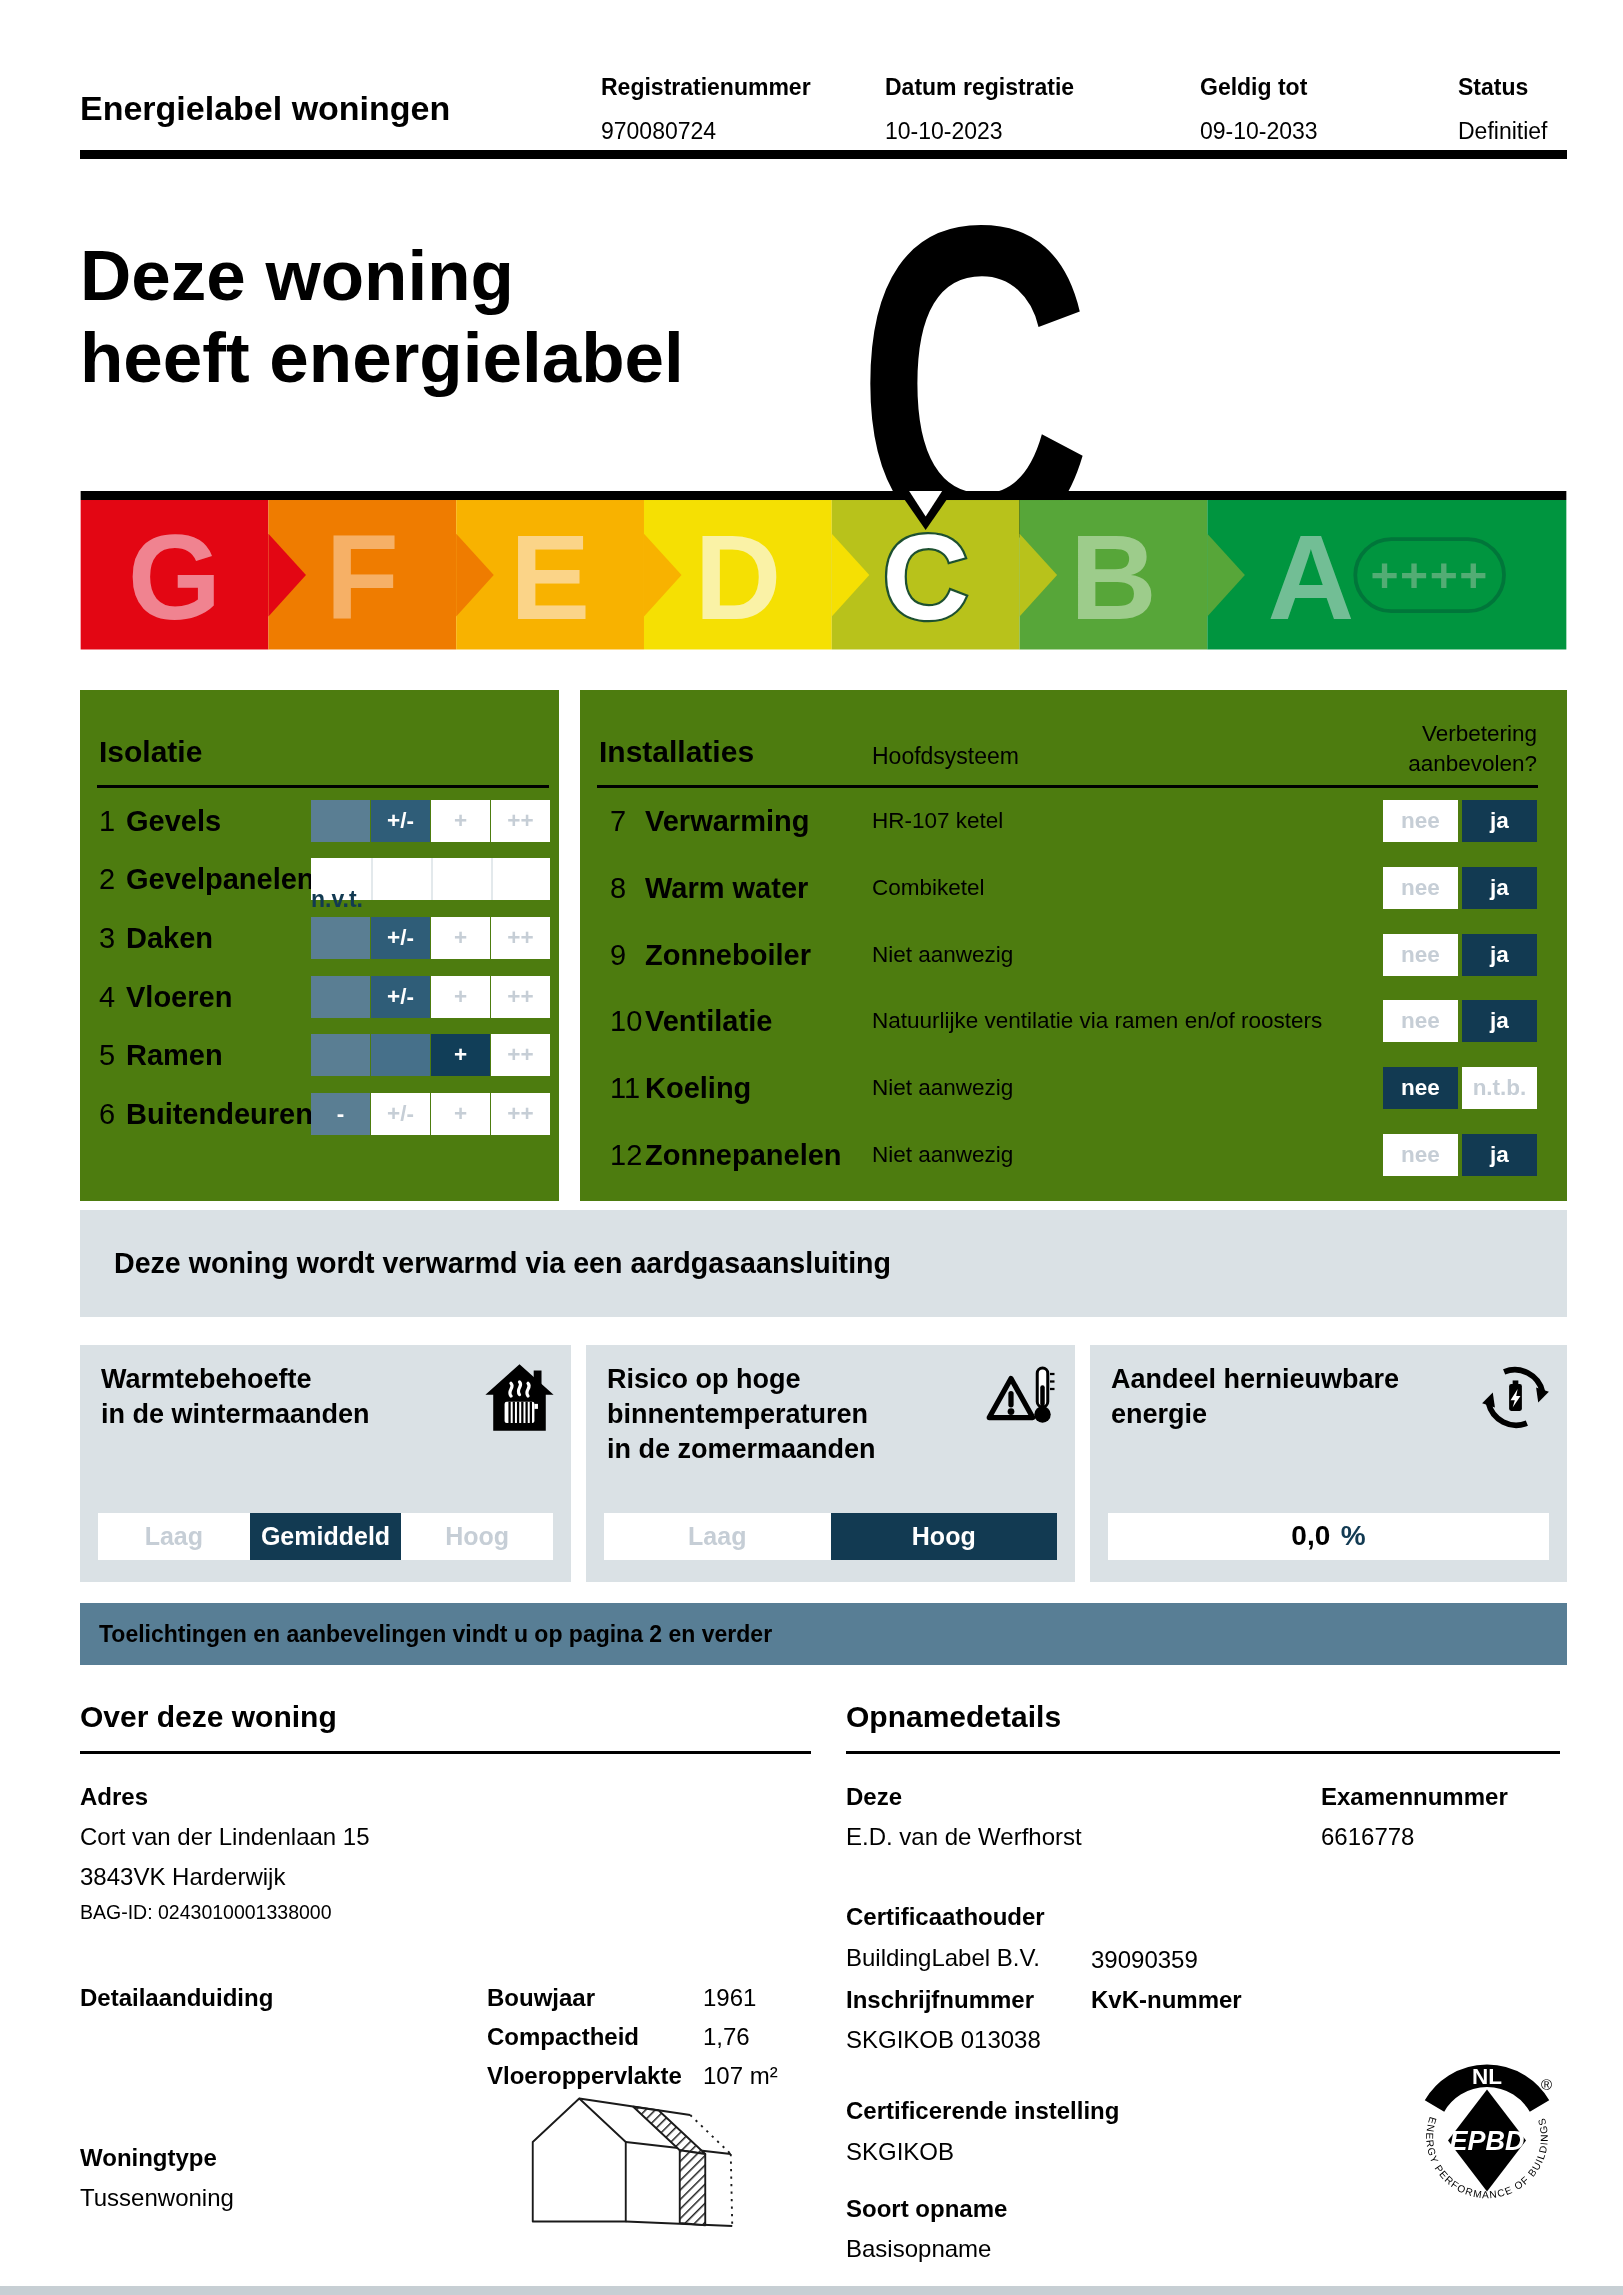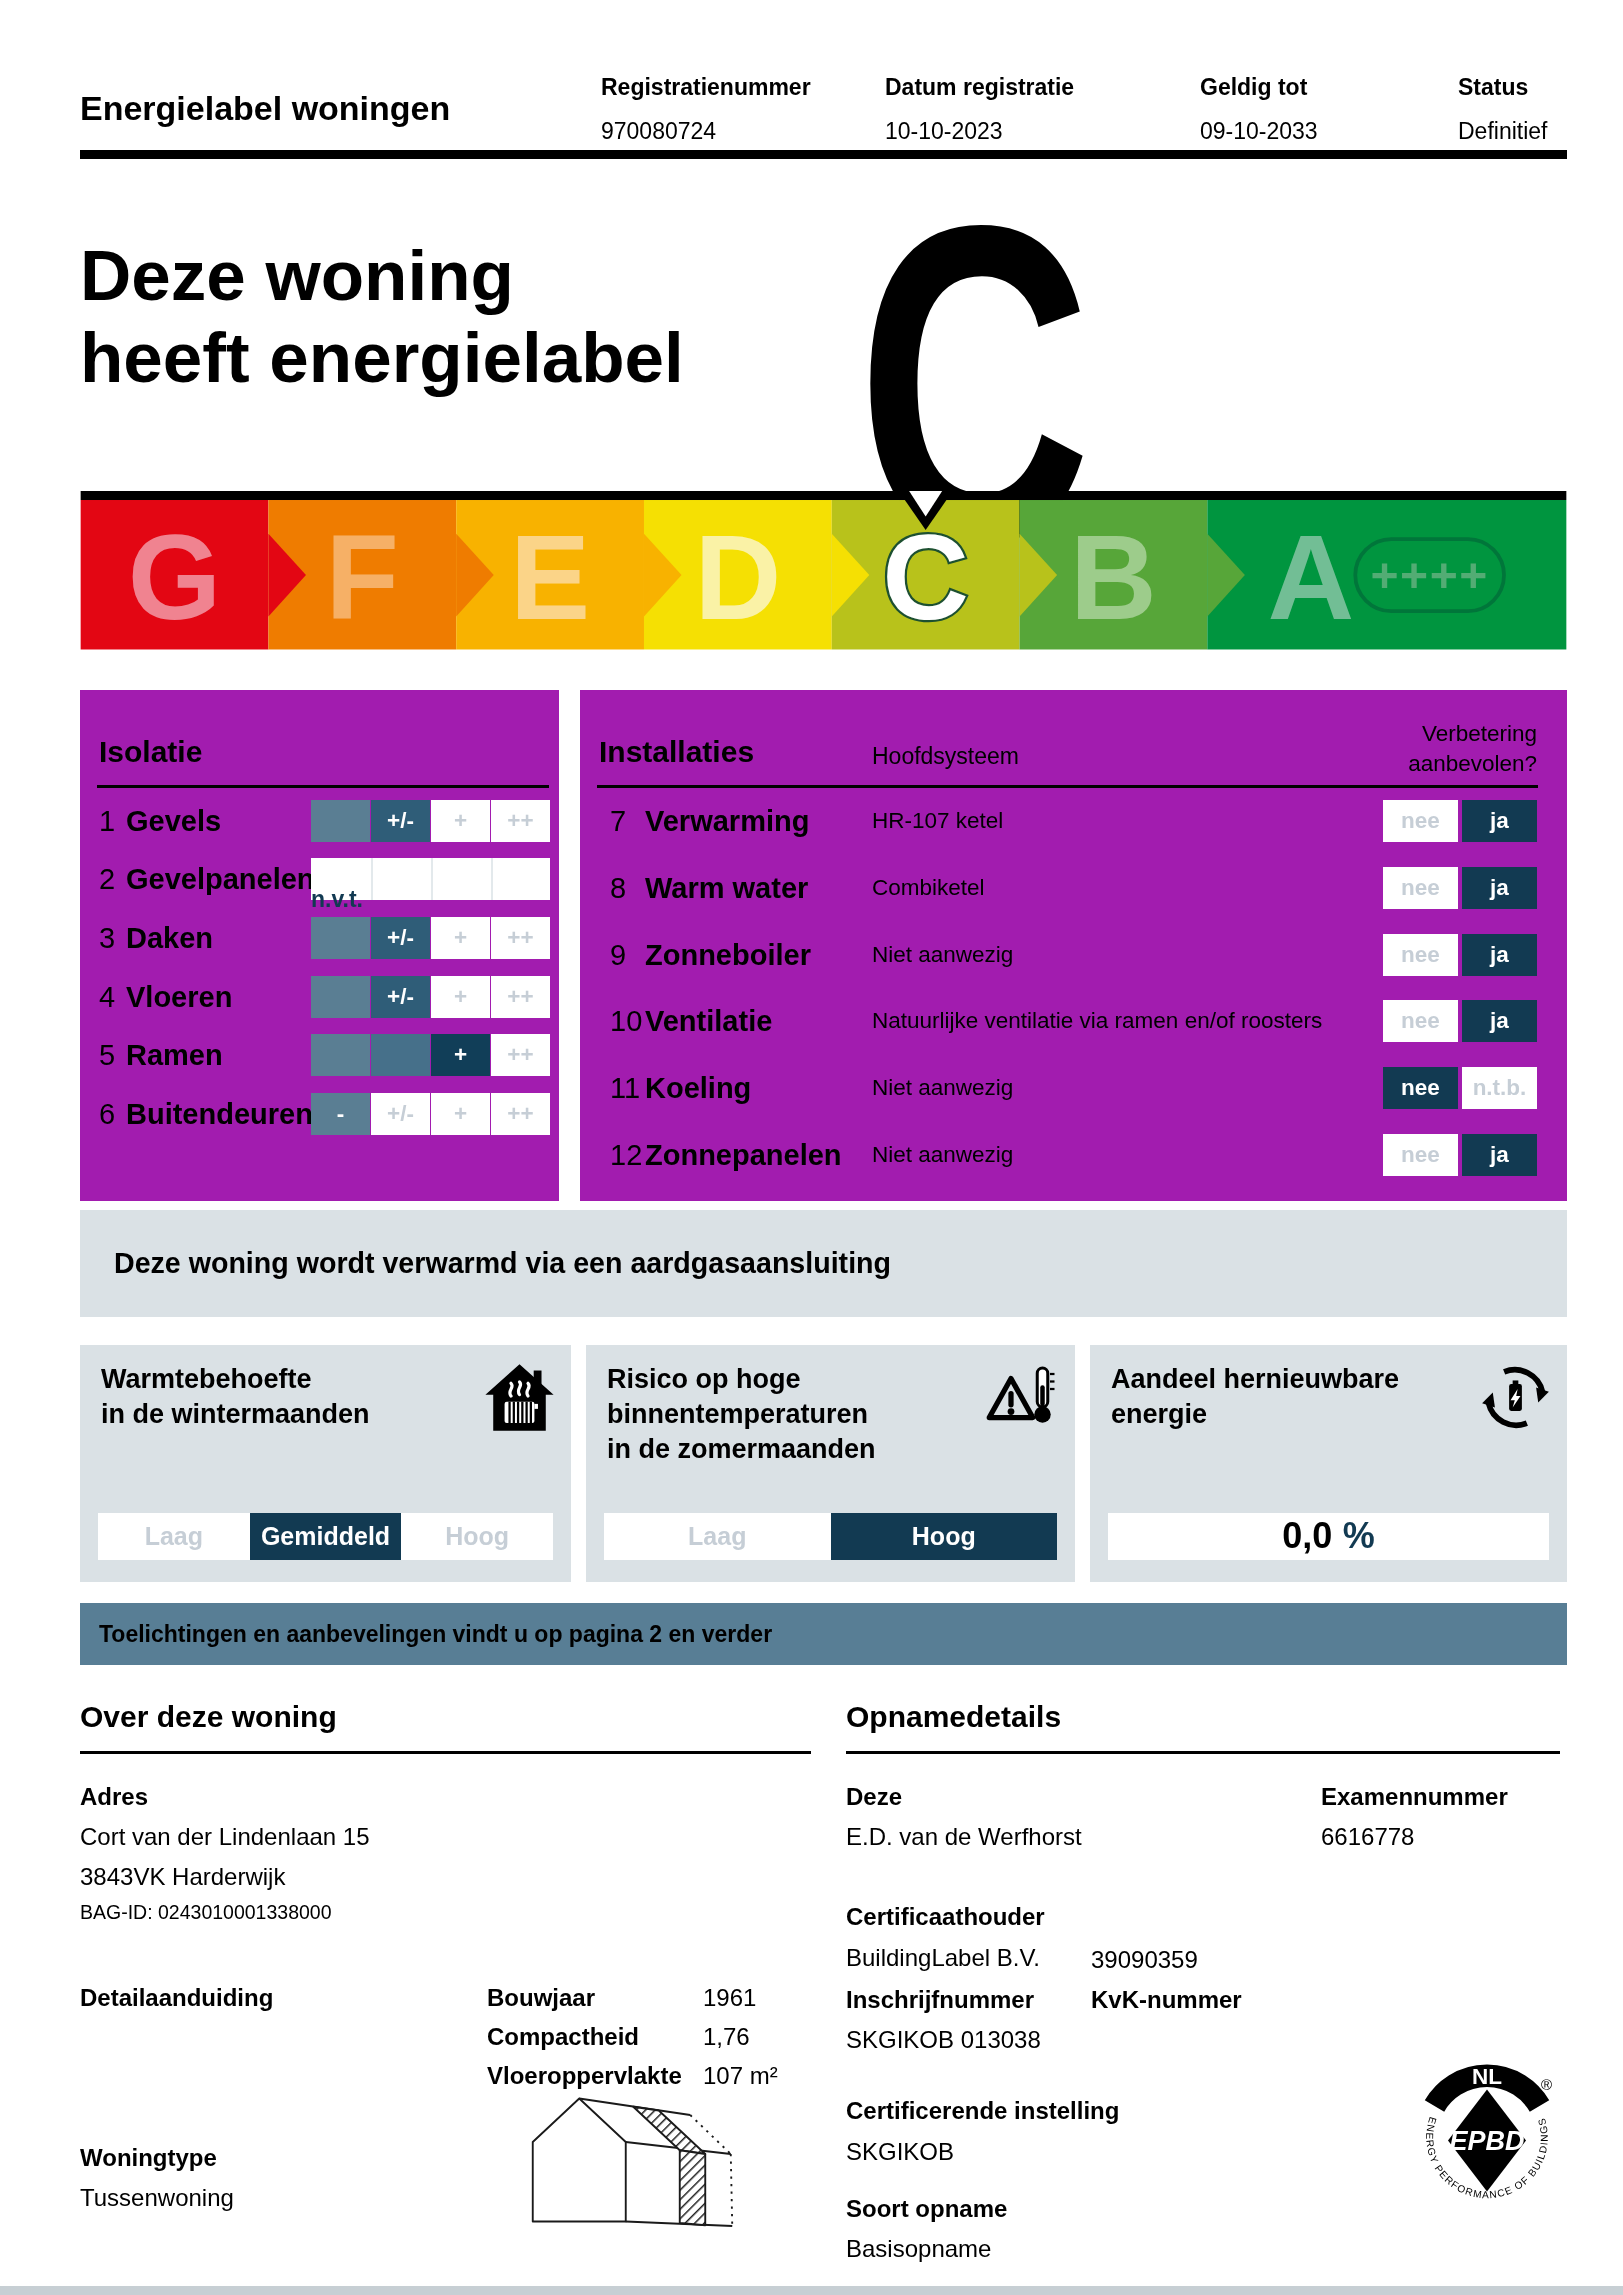--- a/index.html
+++ b/index.html
@@ -14,21 +14,21 @@
   .hfield .val{margin-top:16.5px;font-weight:normal;}
   .rule{left:80px;top:150px;width:1487px;height:9px;background:#000;}
   
   .hero-line{left:80px;font-size:71px;font-weight:bold;}
   .big-label{left:857px;top:159px;font-size:451px;font-weight:bold;line-height:1;
              transform:scaleX(.72);transform-origin:left top;}
   
   #scale-svg{position:absolute;left:80px;top:491px;}
   #scale-svg text{font-family:"Liberation Sans",sans-serif;}
   
-  .panel{position:absolute;top:690px;height:511px;background:#a21caf;}
+  .panel{position:absolute;top:690px;height:511px;background:#4d7c0f;}
   #iso-panel{left:80px;width:479px;}
   #inst-panel{left:580px;width:987px;}
   .ptitle{position:absolute;left:19px;top:45px;font-size:30px;font-weight:bold;}
   .punder{position:absolute;left:17.3px;top:95px;height:3px;background:#000;}
   #iso-panel .punder{width:452px;}
   #inst-panel .punder{width:941px;}
   .psub{position:absolute;left:292px;top:53px;font-size:23px;}
   .phead{position:absolute;right:30px;top:28.6px;font-size:22.5px;text-align:right;
          white-space:pre-line;line-height:30px;}
   .irow,.nrow{position:absolute;height:30px;line-height:30px;font-size:29px;}
@@ -50,21 +50,21 @@
   .gas div{margin-left:34px;line-height:107px;font-size:28.6px;font-weight:bold;}
   
   .metric{position:absolute;top:1345px;height:237px;background:#DAE1E5;}
   #m0{left:80px;width:491px;} #m1{left:586px;width:489px;} #m2{left:1090px;width:477px;}
   .mtitle{position:absolute;left:21px;top:16.5px;font-size:27px;font-weight:bold;
           line-height:35px;white-space:pre-line;}
   .micon{position:absolute;right:16.5px;top:16.5px;}
   .strip{position:absolute;left:18px;right:18px;bottom:22.5px;height:47px;background:#fff;display:flex;}
   .seg{flex:1;text-align:center;line-height:47px;font-size:25px;font-weight:bold;color:#C6CED6;}
   .seg.sel{background:#123A52;color:#fff;}
-  #strip2{align-items:center;justify-content:center;font-size:36px;font-weight:bold;}
+  #strip2{align-items:center;justify-content:center;font-size:28px;font-weight:bold;}
   #strip2 .unit{color:#123A52;margin-left:10.5px;}
   
   .note{left:80px;top:1603px;width:1487px;height:62px;background:#587E95;}
   .note div{margin-left:19px;line-height:62px;font-size:23px;font-weight:bold;color:#000000;}
   
   .sec-title{font-size:30px;font-weight:bold;}
   .sunder{height:3px;background:#000;}
   .l32{font-size:24px;font-weight:bold;}
   .v32{font-size:24px;}
   .v26{font-size:19.5px;}

